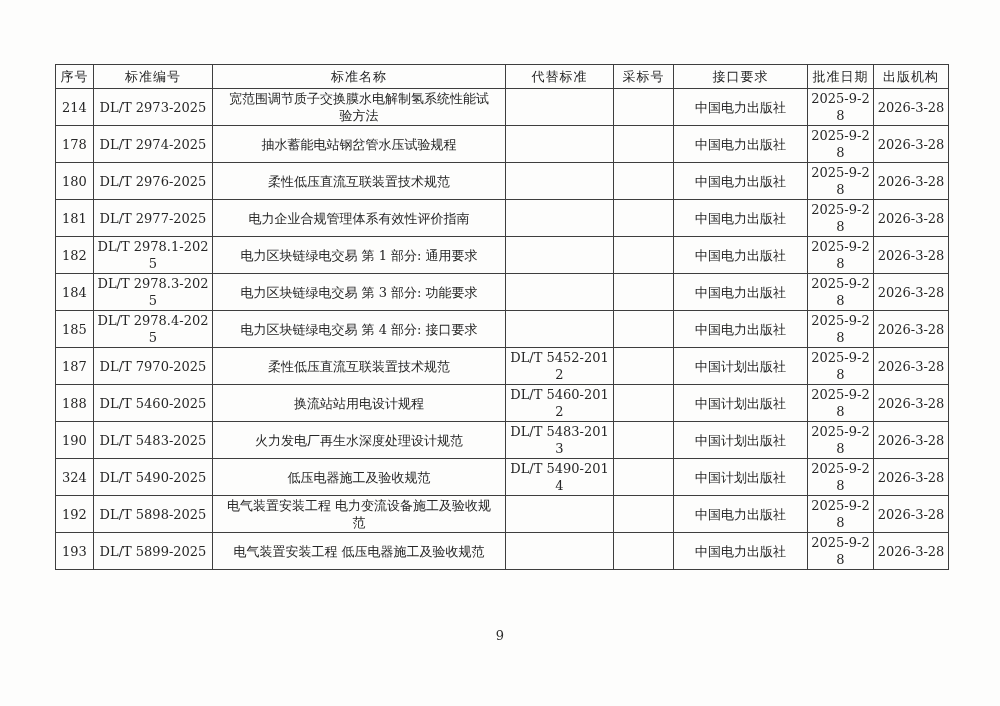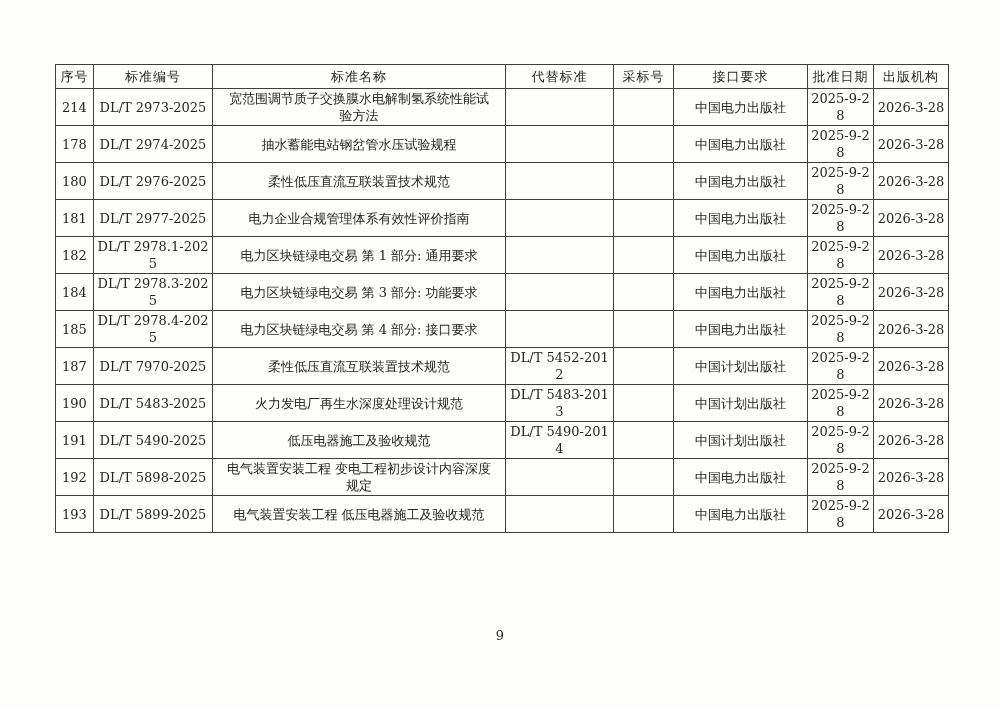--- a/index.html
+++ b/index.html
@@ -162,43 +162,53 @@
     <td>187</td>
     <td>DL/T 7970-2025</td>
     <td class="name-cell">柔性低压直流互联装置技术规范</td>
     <td>DL/T 5452-2012</td>
     <td></td>
     <td>中国计划出版社</td>
     <td>2025-9-28</td>
     <td>2026-3-28</td>
   </tr>
         <tr>
+    <td>188</td>
+    <td>DL/T 5460-2025</td>
+    <td class="name-cell">换流站站用电设计规程</td>
+    <td>DL/T 5460-2012</td>
+    <td></td>
+    <td>中国计划出版社</td>
+    <td>2025-9-28</td>
+    <td>2026-3-28</td>
+  </tr>
+        <tr>
     <td>190</td>
     <td>DL/T 5483-2025</td>
     <td class="name-cell">火力发电厂再生水深度处理设计规范</td>
     <td>DL/T 5483-2013</td>
     <td></td>
     <td>中国计划出版社</td>
     <td>2025-9-28</td>
     <td>2026-3-28</td>
   </tr>
         <tr>
-    <td>191</td>
+    <td>324</td>
     <td>DL/T 5490-2025</td>
     <td class="name-cell">低压电器施工及验收规范</td>
     <td>DL/T 5490-2014</td>
     <td></td>
     <td>中国计划出版社</td>
     <td>2025-9-28</td>
     <td>2026-3-28</td>
   </tr>
         <tr>
     <td>192</td>
     <td>DL/T 5898-2025</td>
-    <td class="name-cell">电气装置安装工程 变电工程初步设计内容深度规定</td>
+    <td class="name-cell">电气装置安装工程 电力变流设备施工及验收规范</td>
     <td></td>
     <td></td>
     <td>中国电力出版社</td>
     <td>2025-9-28</td>
     <td>2026-3-28</td>
   </tr>
         <tr>
     <td>193</td>
     <td>DL/T 5899-2025</td>
     <td class="name-cell">电气装置安装工程 低压电器施工及验收规范</td>

